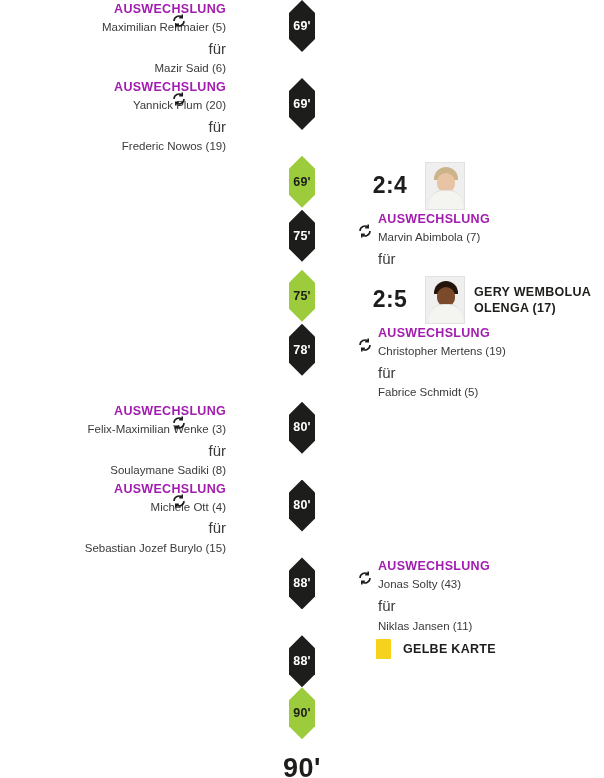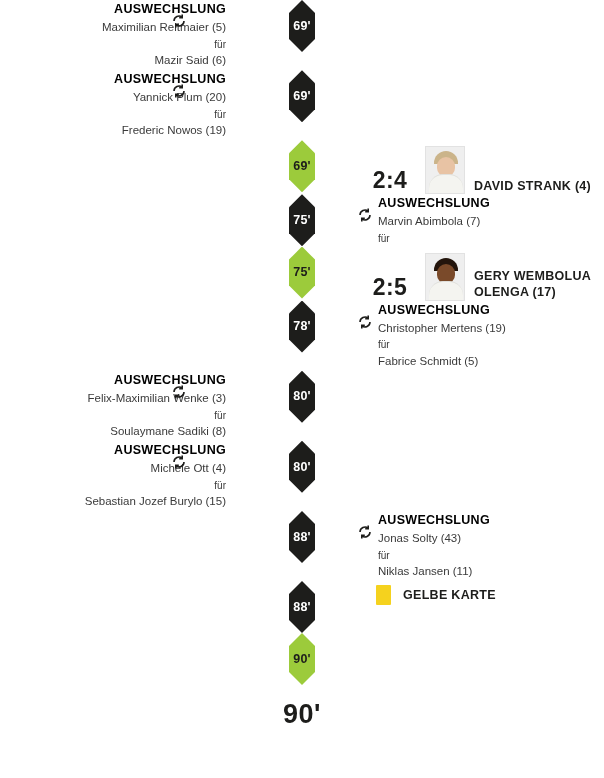--- a/index.html
+++ b/index.html
@@ -60,30 +60,30 @@
   .hex.green {
     background: #9ccb3b;
     color: #1d1d1b;
   }
   .hex-label { line-height: 1; }
 
   .sub-title {
     font-weight: bold;
     font-size: 12.5px;
     letter-spacing: 0.3px;
-    color: #000000;
+    color: #a21caf;
     margin-bottom: 3px;
   }
   .player {
     font-size: 11.5px;
     color: #3a3a3a;
     line-height: 1.55;
   }
   .fuer {
-    font-size: 10px;
+    font-size: 15px;
     color: #3a3a3a;
     line-height: 1.55;
   }
   .score {
     font-size: 23px;
     font-weight: bold;
     color: #1d1d1b;
     letter-spacing: 0.5px;
     min-width: 52px;
     text-align: center;
@@ -92,21 +92,21 @@
     font-size: 12.5px;
     font-weight: bold;
     line-height: 1.25;
     letter-spacing: 0.3px;
     color: #1d1d1b;
     text-transform: uppercase;
     padding-top: 2px;
   }
   .goal-right {
     display: flex;
-    align-items: flex-end;
+    align-items: center;
     gap: 9px;
     padding-top: 4px;
   }
 
   
   .portrait {
     width: 40px;
     height: 48px;
     flex: 0 0 40px;
     background: #efefef;
@@ -240,21 +240,20 @@
       </div>
     </div>
     <div class="col-right" style="padding-left:0">
       <div class="goal-right">
         <div class="score">2:4</div>
         <div class="portrait light">
           <span class="hair"></span>
           <span class="face"></span>
           <span class="body"></span>
         </div>
-        <div class="scorer-name">DAVID STRANK (4)</div>
       </div>
     </div>
   </div>
 
   <div class="row">
     <div class="col-left"></div>
     <div class="col-center">
       <div class="hex">
         <span class="hex-label">75'</span>
       </div>

